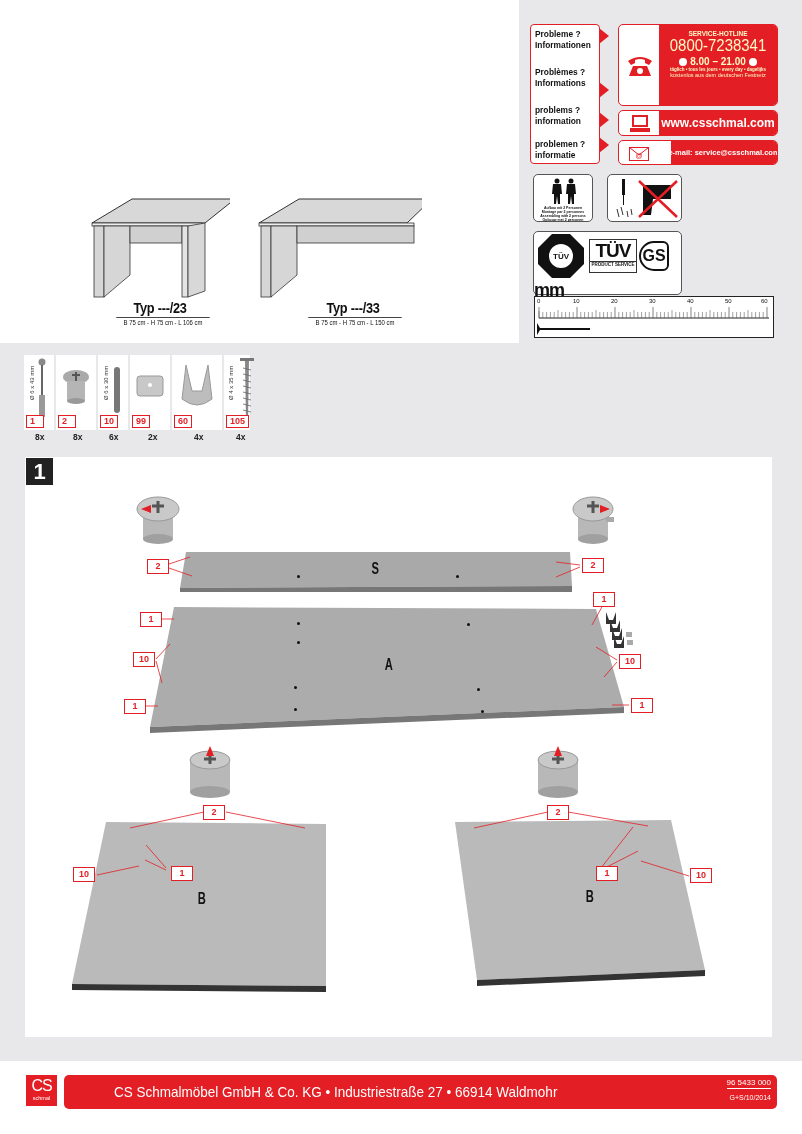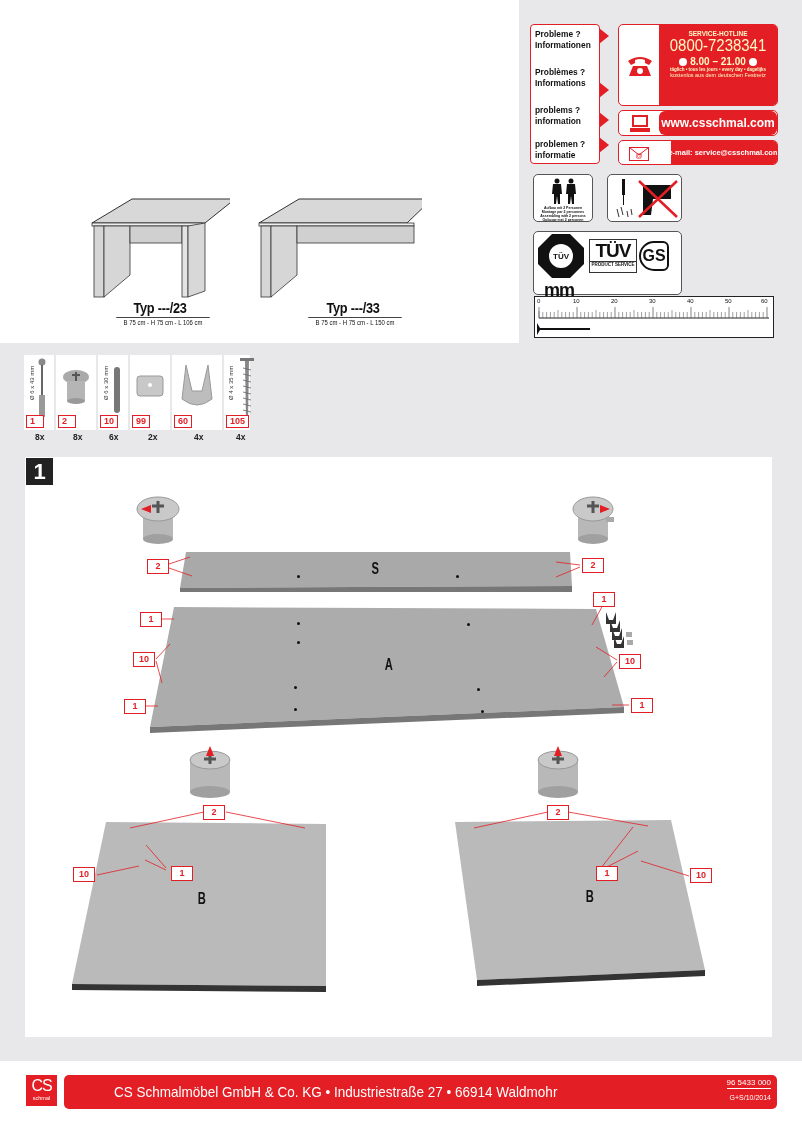--- a/index.html
+++ b/index.html
@@ -19,21 +19,21 @@
   .arrow { position: absolute; left: 599px; width: 0; height: 0; border-top: 8px solid transparent; border-bottom: 8px solid transparent; border-left: 10px solid #e31e24; }
   .hot-box { position: absolute; left: 618px; top: 24px; width: 160px; height: 82px; border: 1.5px solid #e31e24; border-radius: 5px; background: #fff; overflow: hidden; }
   .hot-red { position: absolute; left: 40px; top: 0; right: 0; bottom: 0; background: #e31e24; color: #fef9c3; text-align: center; }
   .row-box { position: absolute; left: 618px; width: 160px; border: 1.5px solid #e31e24; border-radius: 5px; background: #fff; overflow: hidden; }
   .row-red { position: absolute; left: 40px; top: 0; right: 0; bottom: 0; background: #e31e24; color: #fff; display: flex; align-items: center; justify-content: center; font-weight: bold; white-space: nowrap; }
 
   .icon-box { position: absolute; border: 1px solid #555; border-radius: 5px; background: #fff; }
 
   
   .ruler { position: absolute; left: 534px; top: 296px; width: 240px; height: 42px; border: 1.5px solid #222; background: #fff; }
-  .mm-label { position: absolute; left: 534px; top: 283px; font-size: 18px; font-weight: bold; line-height: 14px; letter-spacing: -1px; margin-left: 10px; }
+  .mm-label { position: absolute; left: 534px; top: 283px; font-size: 18px; font-weight: bold; line-height: 14px; letter-spacing: -1px; }
 
   
   .parts { position: absolute; left: 24px; top: 355px; display: flex; gap: 2px; }
   .part { position: relative; background: #fff; height: 75px; }
   .part-tag { position: absolute; left: 2px; bottom: 2px; height: 13px; min-width: 18px; padding: 0 3px; border: 1px solid #e31e24; background: #fff; color: #e31e24; font-weight: bold; font-size: 9px; line-height: 11px; }
   .part-qty { position: absolute; top: 77px; font-size: 8.5px; font-weight: bold; color: #222; }
   .part-spec { position: absolute; font-size: 6px; transform: rotate(-90deg); transform-origin: left top; white-space: nowrap; color: #333; }
 
   
   .step-panel { position: absolute; left: 25px; top: 457px; width: 747px; height: 580px; background: #fff; }
@@ -119,21 +119,21 @@
     <div style="font-size:5.5px;white-space:nowrap;">kostenlos aus dem deutschen Festnetz</div>
   </div>
 </div>
 
 <div class="row-box" style="top:110px;height:26px;">
   <svg class="abs" style="left:11px;top:4px;" width="20" height="17" viewBox="0 0 20 17">
     <rect x="2" y="0" width="16" height="12" fill="#e31e24"></rect>
     <rect x="4" y="2" width="12" height="8" fill="#fff"></rect>
     <rect x="0" y="13" width="20" height="4" fill="#e31e24"></rect>
   </svg>
-  <div class="row-red" style="font-size:12px;border-radius:6px;">www.csschmal.com</div>
+  <div class="row-red" style="font-size:12px;">www.csschmal.com</div>
 </div>
 
 <div class="row-box" style="top:140px;height:25px;">
   <svg class="abs" style="left:10px;top:6px;" width="20" height="14" viewBox="0 0 20 14">
     <rect x="0.5" y="0.5" width="19" height="13" fill="#fff" stroke="#e31e24"></rect>
     <path d="M0.5 0.5 L10 8 L19.5 0.5" fill="none" stroke="#e31e24"></path>
     <text x="10" y="11" font-size="7" fill="#e31e24" text-anchor="middle" font-family="Liberation Sans, sans-serif">@</text>
   </svg>
   <div class="row-red" style="font-size:7.5px;margin-left:12px;">e-mail: service@csschmal.com</div>
 </div>

